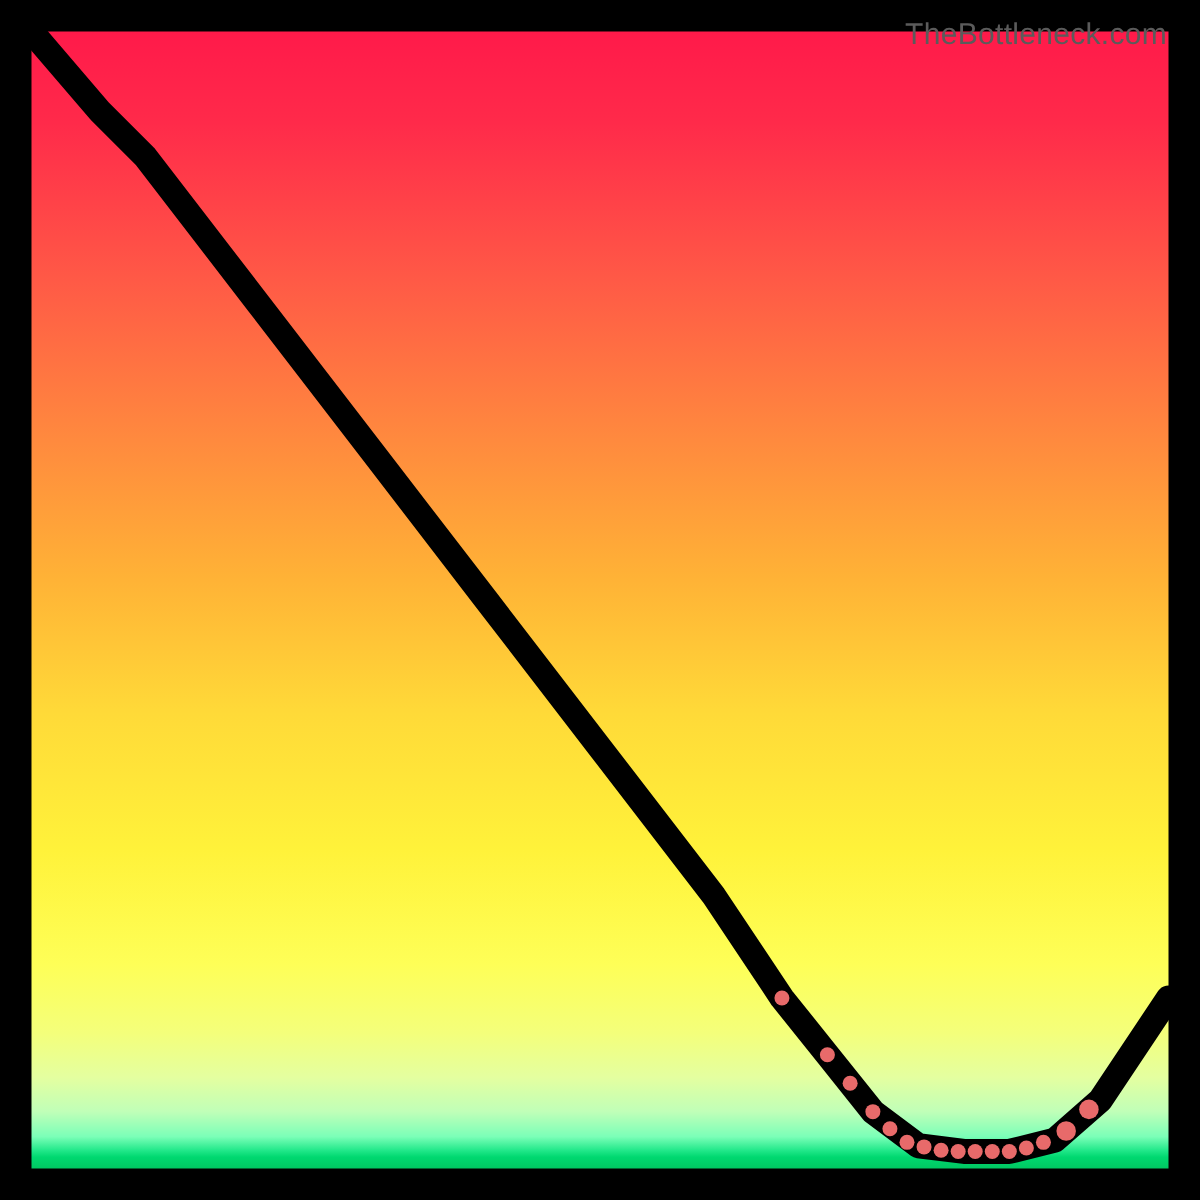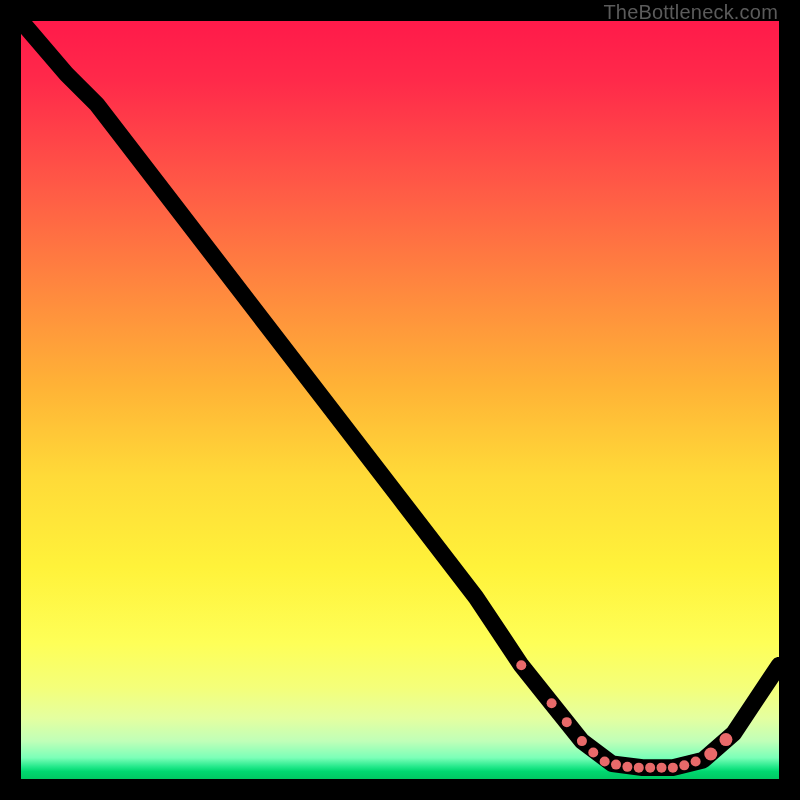--- a/index.html
+++ b/index.html
@@ -38,21 +38,21 @@
       #e4ffa0 92%,
       #c0ffb8 95%,
       #7bffb8 97.2%,
       #22e88a 98.4%,
       #00d870 99%,
       #00c862 100%
     );
   }
   .watermark {
     position: absolute;
-    top: 1px;
+    top: 12px;
     right: 22px;
     color: #5b5b5b;
     font-size: 20px;
     letter-spacing: 0.2px;
     font-weight: 500;
     user-select: none;
   }
   svg.overlay {
     position: absolute;
     left: 21px;

